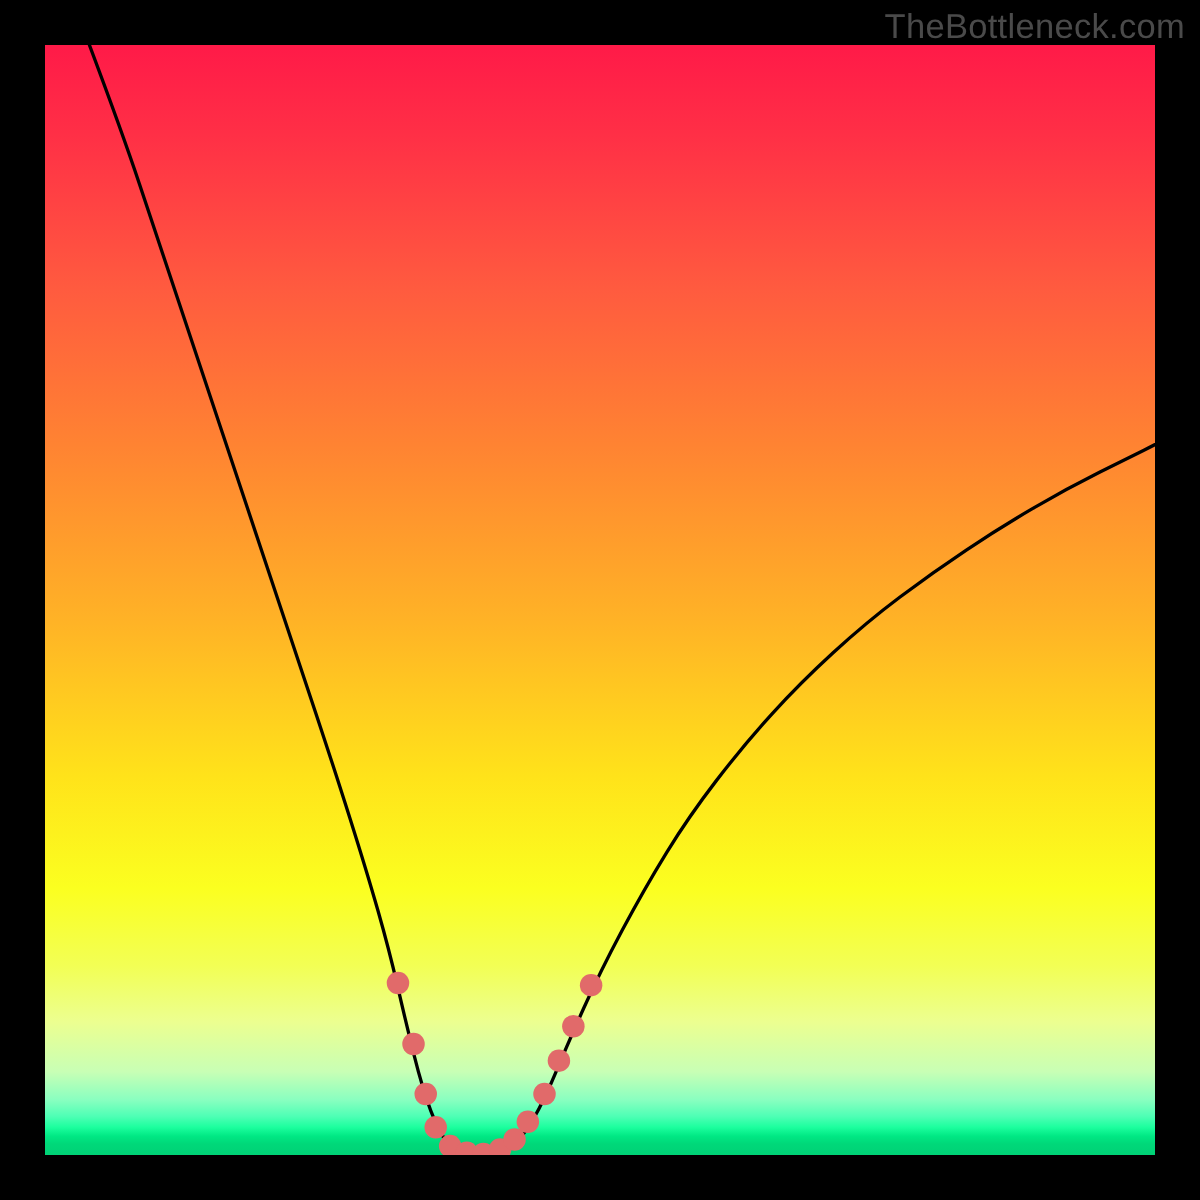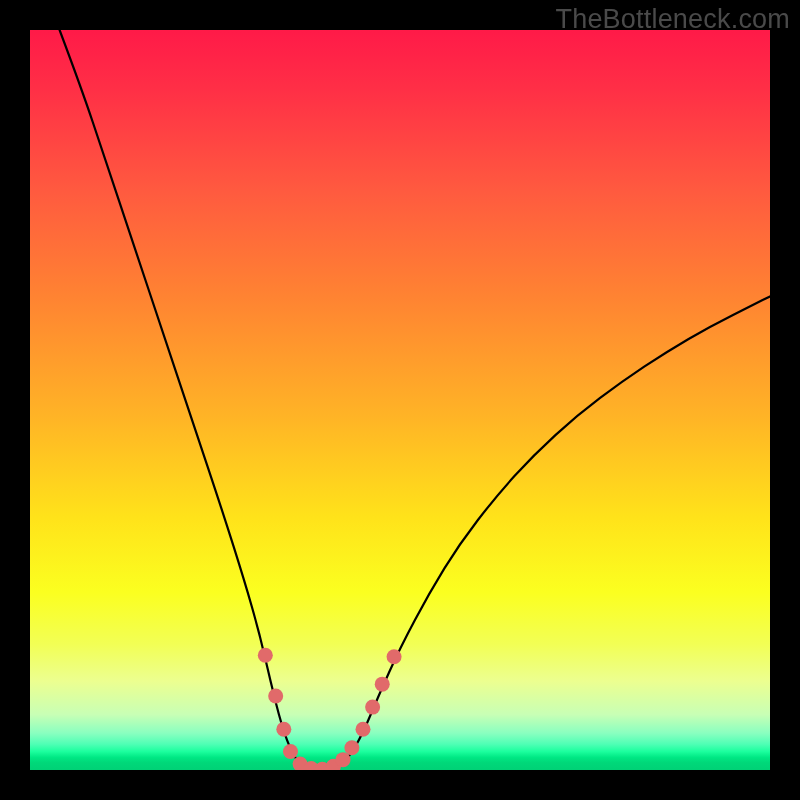--- a/index.html
+++ b/index.html
@@ -15,21 +15,21 @@
     position: relative;
     width: 800px;
     height: 800px;
     background: #000;
   }
   .watermark {
     position: absolute;
     top: 4px;
     right: 10px;
     color: #4a4a4a;
-    font-size: 27px;
+    font-size: 23px;
     font-weight: 400;
     letter-spacing: 0.2px;
     z-index: 10;
   }
   .plot {
     position: absolute;
     left: 30px;
     top: 30px;
     width: 740px;
     height: 740px;

